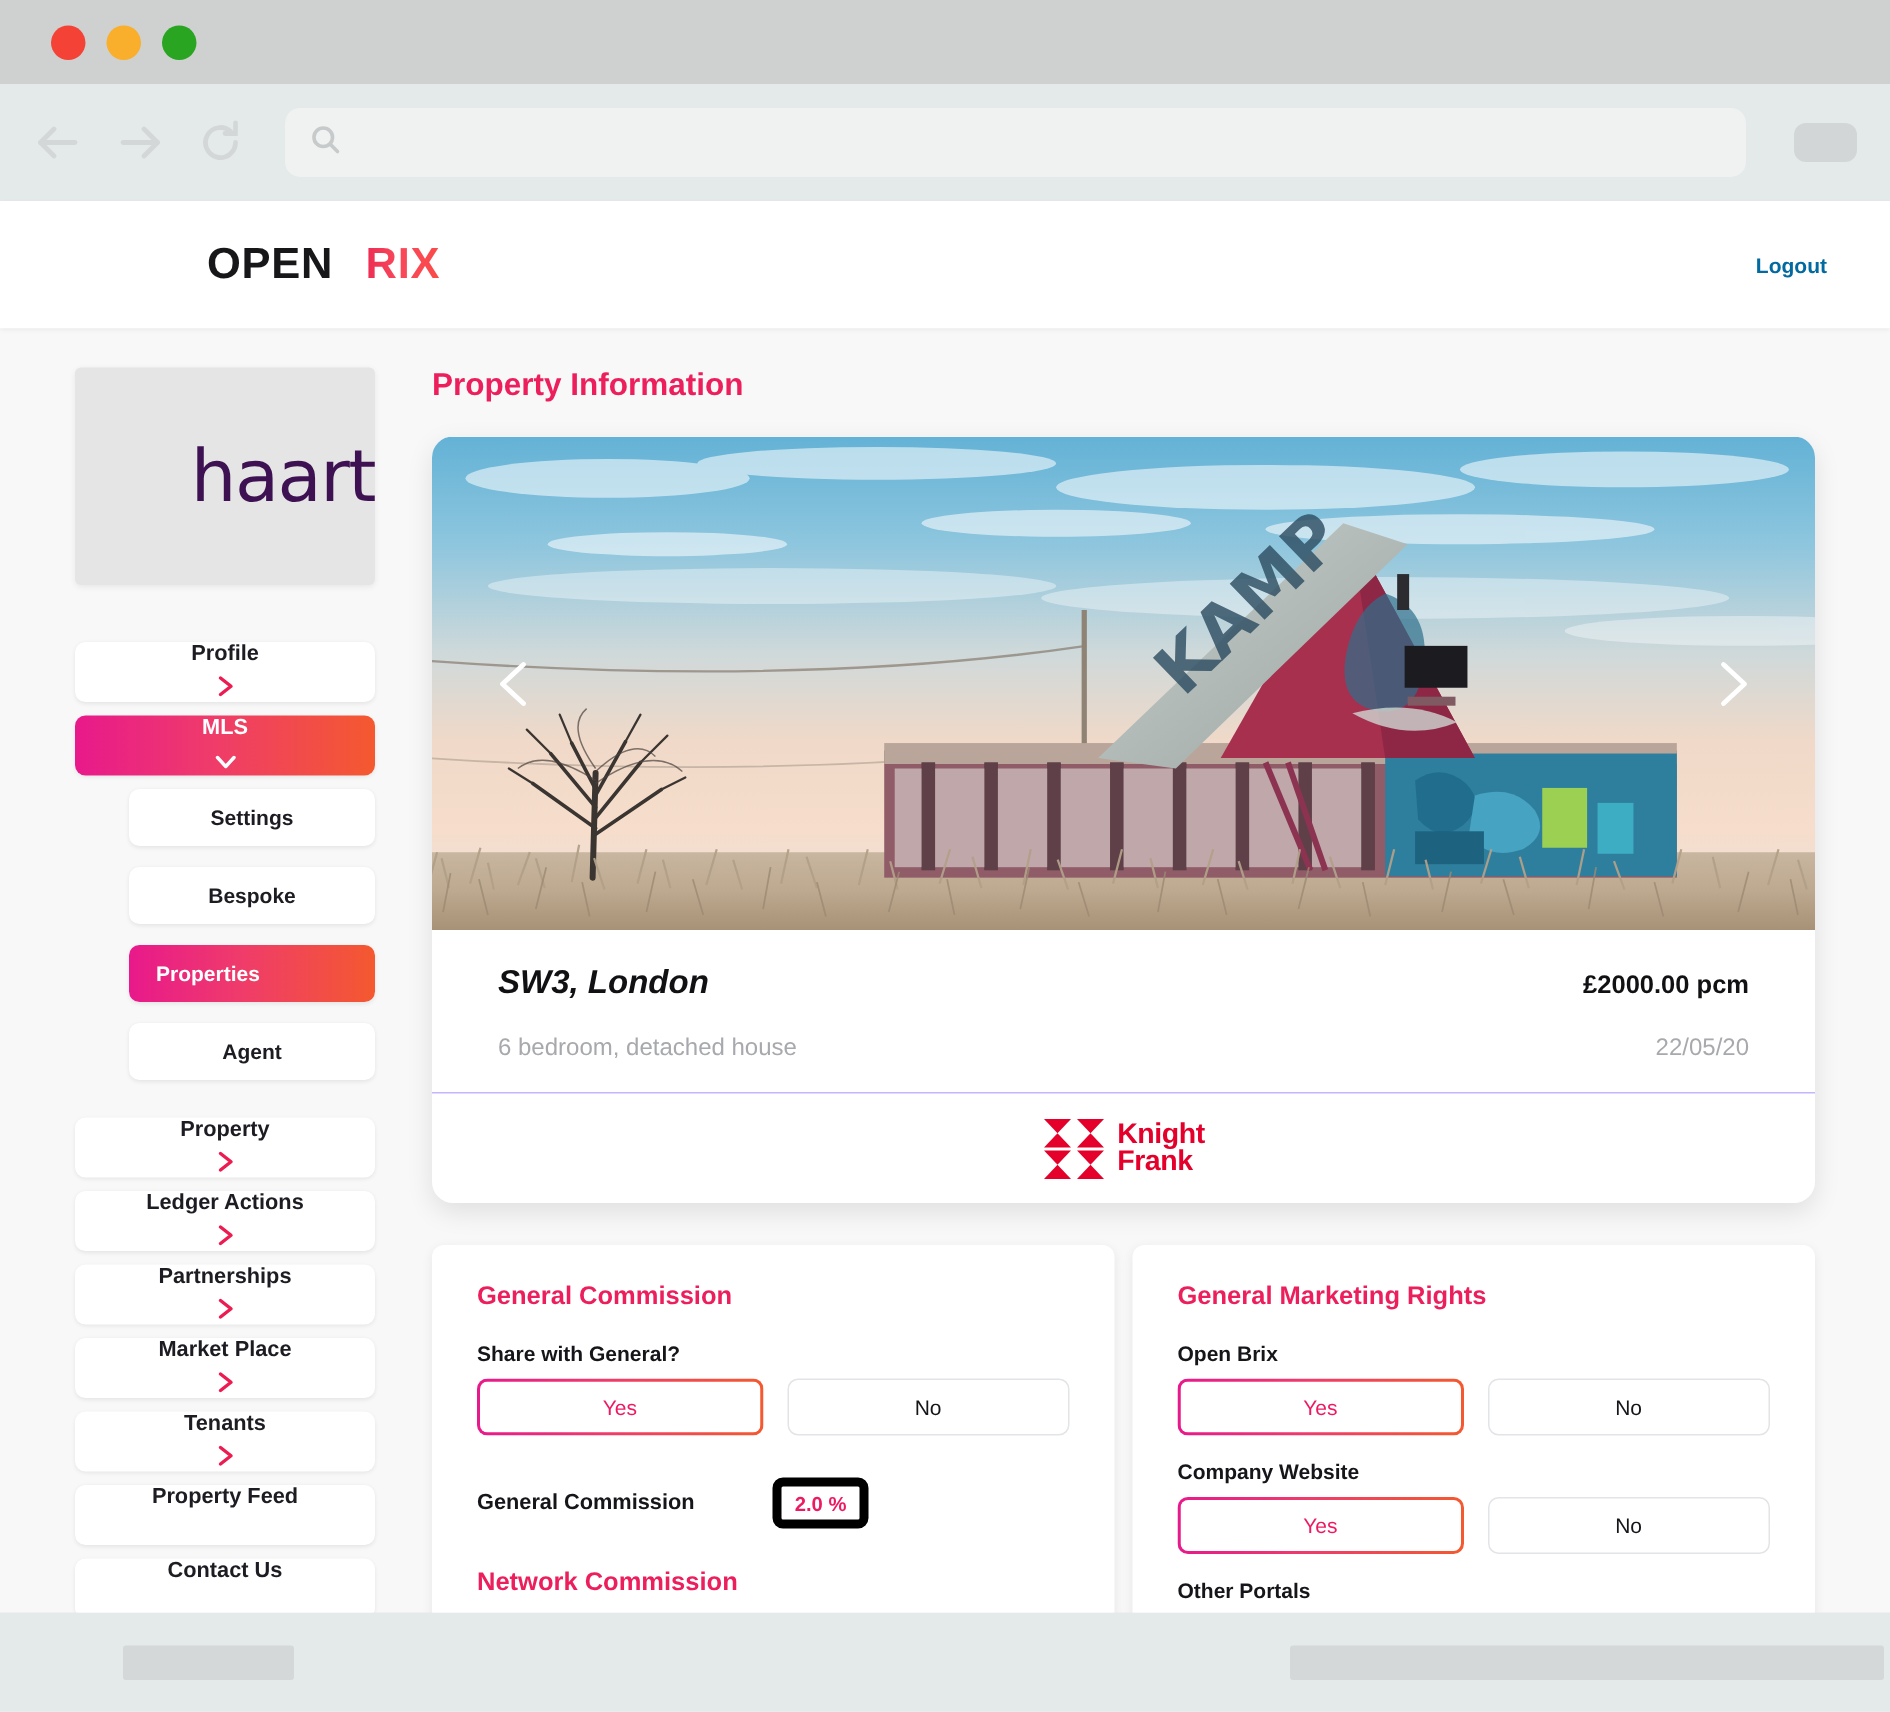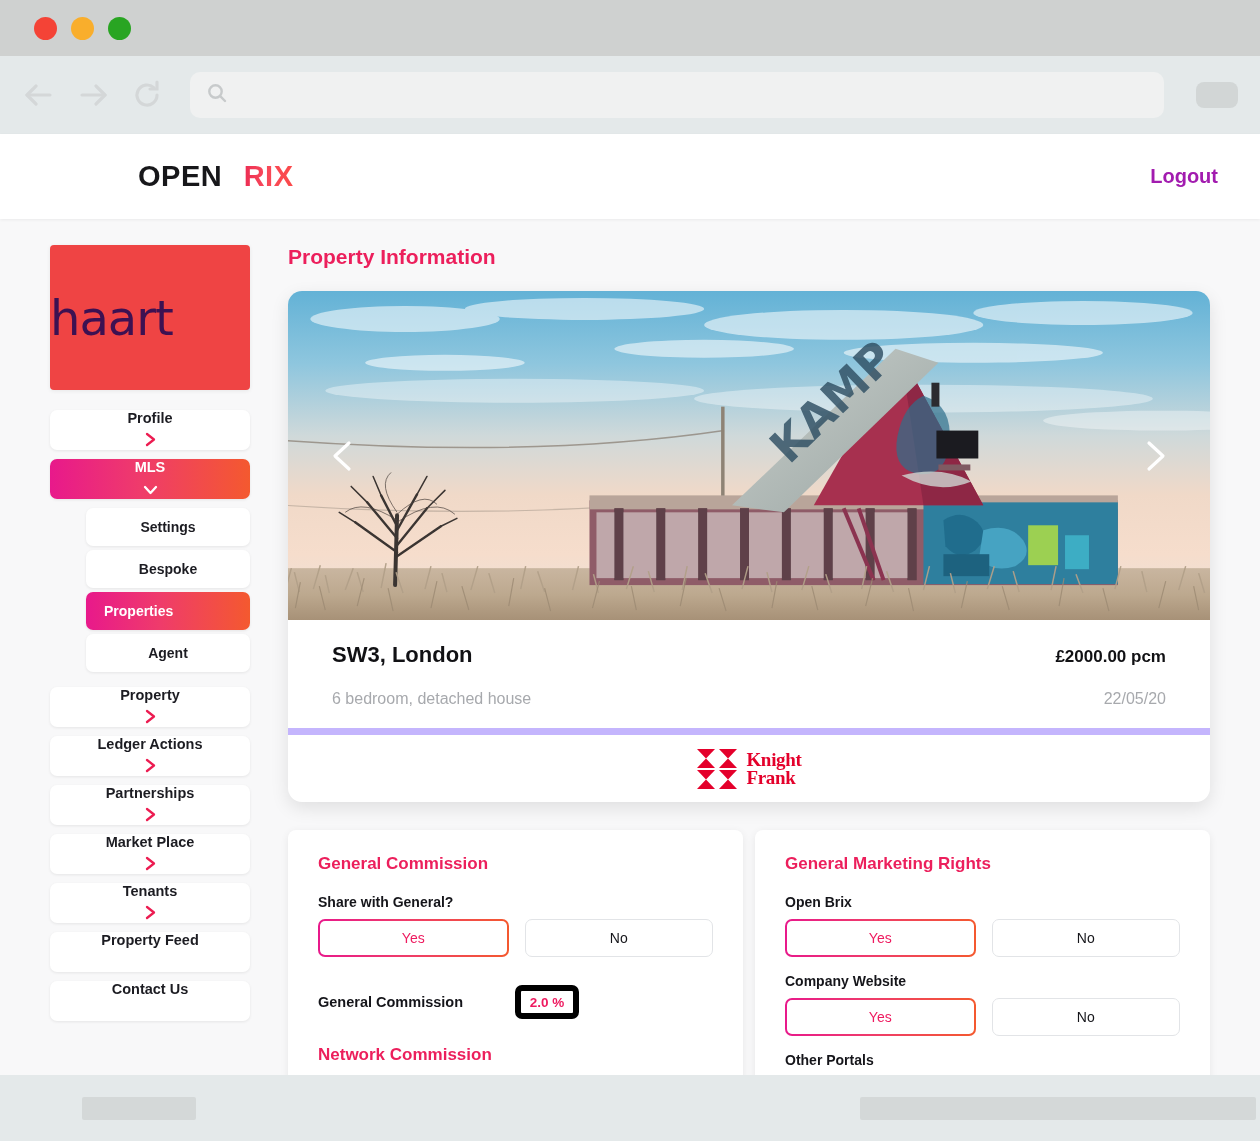--- a/index.html
+++ b/index.html
@@ -41,35 +41,35 @@
     position: relative; z-index: 4;
   }
   .logo { display: flex; align-items: baseline; font-size: 29px; letter-spacing: .5px; font-weight: 700; }
   .logo .open { color: #17171a; }
   .logo .brix {
     background: linear-gradient(90deg,#e0104d 0%,#f8485a 60%,#fb4a4a 100%);
     -webkit-background-clip: text; background-clip: text; color: transparent;
     position: relative;
   }
   .logo .bglyph { display:inline-block; transform: scaleX(-1); }
-  .logout { color: #a21caf; font-size: 20px; font-weight: 600; cursor: pointer; }
+  .logout { color: #0369a1; font-size: 14px; font-weight: 600; cursor: pointer; }
 
   
   .page {
     height: 856px; background: #f8f8f9;
     display: flex; padding: 26px 50px 0 50px; gap: 38px;
     position: relative; overflow: hidden;
   }
 
   
   .sidebar { width: 200px; flex: 0 0 200px; }
   .brandcard {
-    background: #ef4444; height: 145px; border-radius: 4px;
-    display: flex; align-items: center; justify-content: flex-start;
-    box-shadow: 0 1px 4px rgba(0,0,0,.07); margin-bottom: 20px;
+    background: #e5e5e5; height: 145px; border-radius: 4px;
+    display: flex; align-items: center; justify-content: flex-end;
+    box-shadow: 0 1px 4px rgba(0,0,0,.07); margin-bottom: 38px;
   }
   .brandcard .haart {
     font-family: "DejaVu Sans", sans-serif;
     font-size: 48px; color: #3d1152; letter-spacing: -1px; font-weight: 400;
   }
   .navitem {
     background: #fff; border-radius: 7px; height: 40px;
     display: flex; align-items: center; justify-content: space-between;
     padding: 0 16px; margin-bottom: 9px;
     box-shadow: 0 1px 3px rgba(0,0,0,.08);
@@ -78,21 +78,21 @@
   .navitem.active {
     background: linear-gradient(90deg,#e8198b 0%,#ef3b6b 45%,#f4592f 100%);
     color: #fff;
   }
   .chev { color: #ec1c51; font-size: 17px; font-weight: 700; line-height: 1; }
   .navitem.active .chev { color: #fff; }
   .subnav { margin-left: 36px; }
   .subitem {
     background: #fff; border-radius: 7px; height: 38px;
     display: flex; align-items: center; justify-content: center;
-    margin-bottom: 4px; box-shadow: 0 1px 3px rgba(0,0,0,.08);
+    margin-bottom: 14px; box-shadow: 0 1px 3px rgba(0,0,0,.08);
     font-size: 14px; color: #1c1c22; font-weight: 600; cursor: pointer;
   }
   .subitem.active {
     background: linear-gradient(90deg,#e8198b 0%,#ef3b6b 45%,#f4592f 100%);
     color: #fff; justify-content: flex-start; padding-left: 18px;
   }
   .spacer-sm { height: 11px; }
 
   
   .main { flex: 1 1 auto; min-width: 0; }
@@ -106,28 +106,28 @@
   .hero svg { display: block; width: 100%; height: 100%; }
   .carousel-arrow {
     position: absolute; top: 50%; transform: translateY(-50%);
     width: 40px; height: 40px; cursor: pointer;
   }
   .carousel-arrow.left { left: 36px; }
   .carousel-arrow.right { right: 36px; }
 
   .prop-info { padding: 22px 44px 20px 44px; }
   .prop-row { display: flex; justify-content: space-between; align-items: baseline; }
-  .prop-addr { font-size: 22px; font-weight: 700; color: #111114; }
+  .prop-addr { font-size: 22px; font-weight: 700; color: #111114; font-style: italic; }
   .prop-price { font-size: 17px; font-weight: 700; color: #111114; }
   .prop-sub { font-size: 16px; color: #a7a9ad; margin-top: 10px; }
   .prop-date { font-size: 16px; color: #a7a9ad; margin-top: 22px; }
 
   .agent-bar {
-    border-top: 7px solid #c4b5fd; height: 74px;
-    display: flex; align-items: center; justify-content: center; font-family: Liberation Serif, serif;
+    border-top: 1px solid #c4b5fd; height: 74px;
+    display: flex; align-items: center; justify-content: center;
   }
   .kf-logo { display: flex; align-items: center; gap: 8px; }
   .kf-text { color: #e4002b; font-weight: 700; font-size: 19px; line-height: 18px; letter-spacing: -.3px; }
 
   
   .panels { display: flex; gap: 12px; }
   .panel {
     background: #fff; border-radius: 8px; flex: 1 1 0;
     box-shadow: 0 2px 8px rgba(0,0,0,.07);
     padding: 24px 30px 30px 30px;

